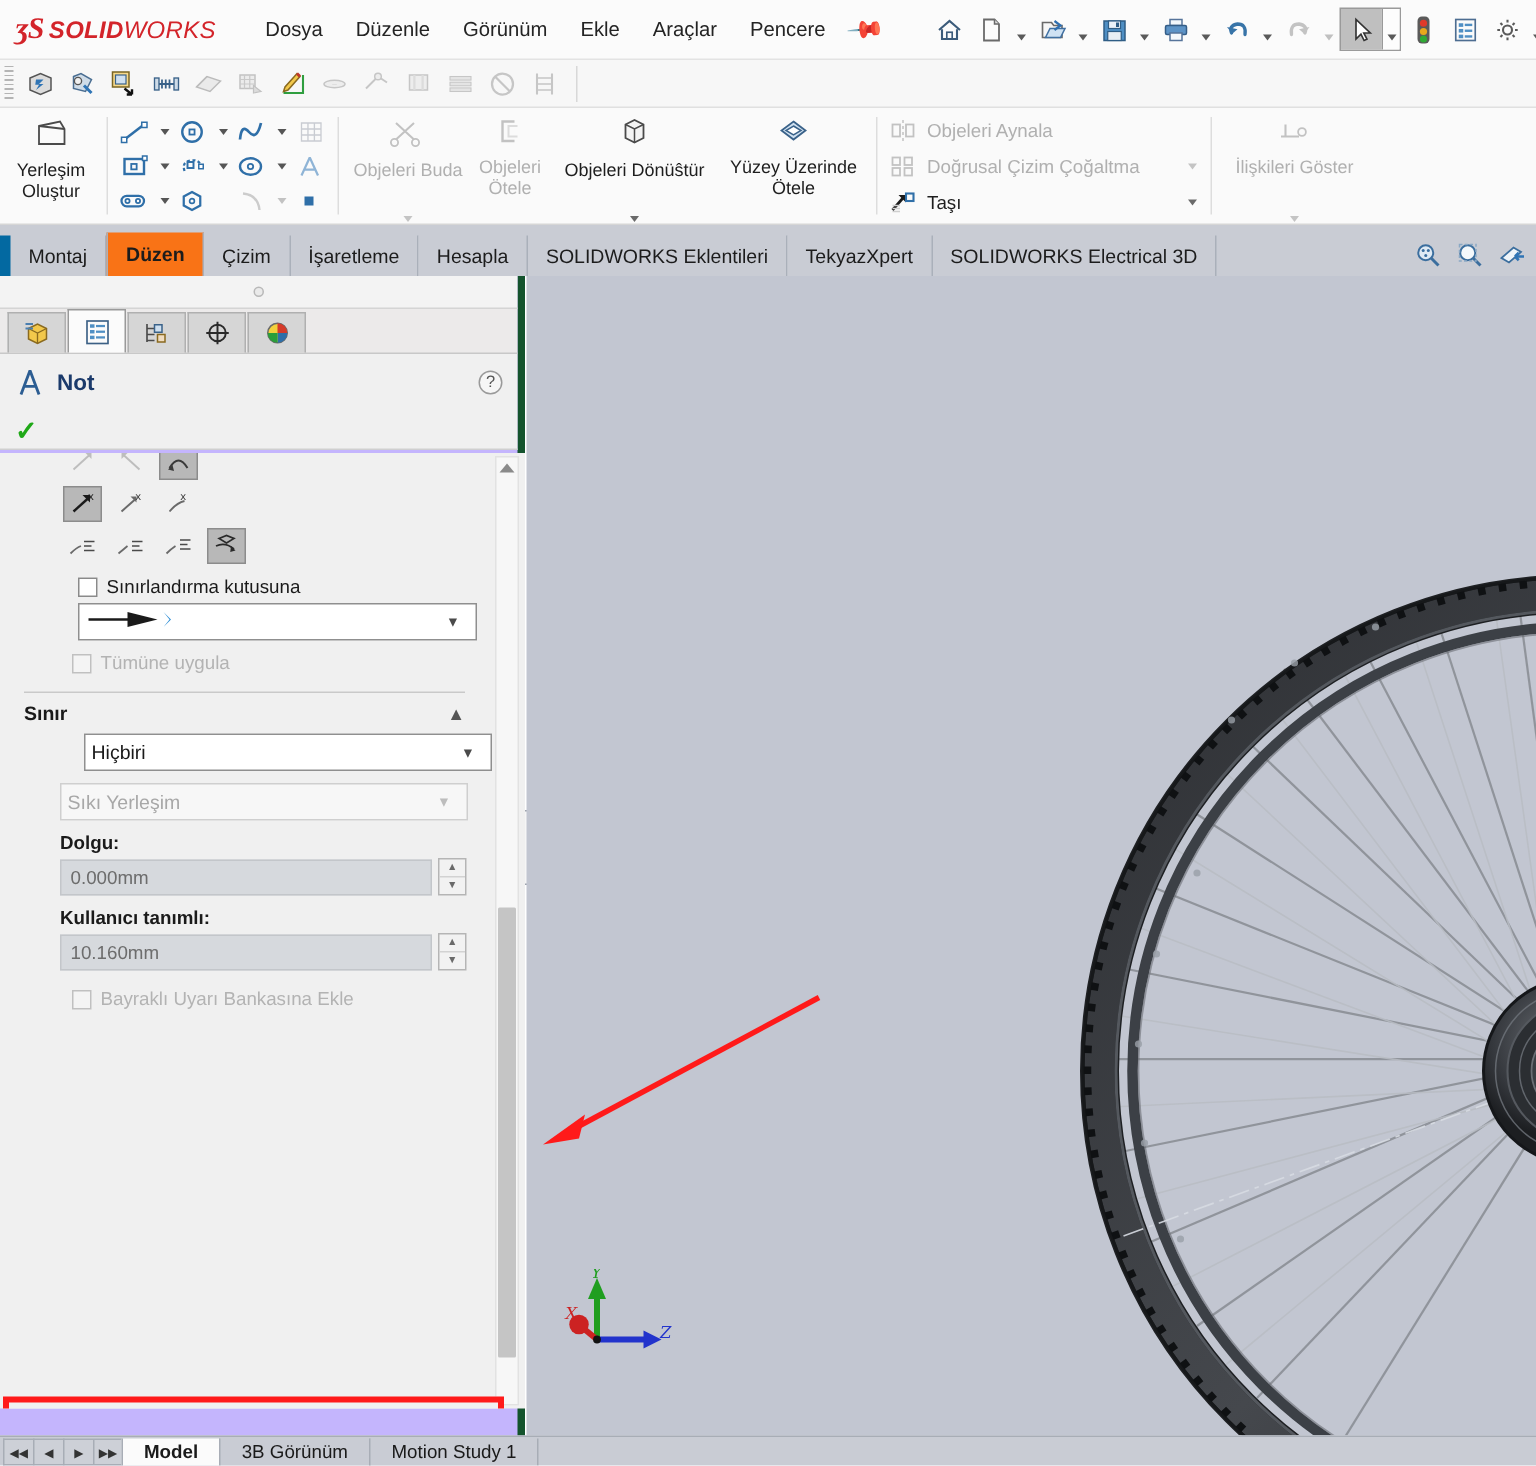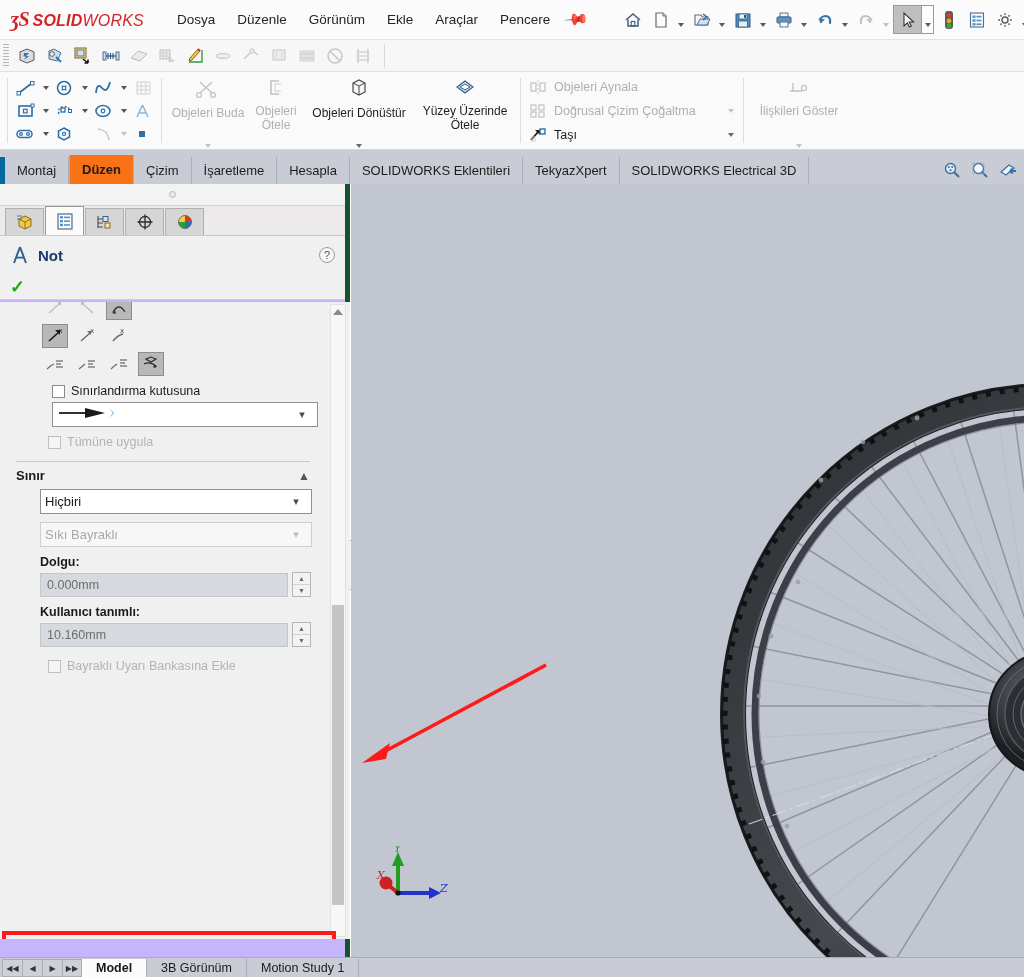--- a/index.html
+++ b/index.html
@@ -149,21 +149,21 @@
   
   .tabbar {
     position: absolute; left: 0; top: 150px; width: 1024px; height: 34px;
     background: #c9ccd4; display: flex; align-items: flex-end;
   }
   .tab {
     height: 27px; padding: 0 12px; display: flex; align-items: center;
     font-size: 13px; color: #1c1c1c; background: #c9ccd4;
     border-right: 1px solid #aab0ba; cursor: default; white-space: nowrap;
   }
-  .tab:first-child { border-left: 5px solid #0369a1; }
+  .tab:first-child { border-left: 7px solid #0369a1; }
   .tab.active {
     background: #f97316; font-weight: bold; height: 29px;
     border-left: 1px solid #aab0ba;
   }
   .tabbar-right {
     margin-left: auto; display: flex; align-items: center; gap: 4px;
     padding-right: 4px; padding-bottom: 3px;
   }
   .tabbar-right .ticon2 {
     width: 24px; height: 22px; display: flex; align-items: center;
@@ -570,20 +570,28 @@
           <path d="M6 4 V18 M16 4 V18" stroke="#c6c6c6" stroke-width="1.4"></path>
           <path d="M6 7 H16 M6 11 H16 M6 15 H16" stroke="#c6c6c6" stroke-width="1.1"></path>
         </svg>
     </div>
     <div class="toolrow2-sep"></div>
   </div>
 
   <div class="ribbon">
 
     <div class="rgroup">
+      <div class="rbig">
+        <svg width="28" height="26" viewBox="0 0 28 26">
+            <path d="M6 7 L20 4 L23 9 L23 19 L6 19 Z" fill="none" stroke="#4a4a4a" stroke-width="1.2"></path>
+            <path d="M6 7 L23 9" fill="none" stroke="#4a4a4a" stroke-width="1.2"></path>
+          </svg>
+        <div class="lbl">Yerleşim
+Oluştur</div>
+      </div>
     </div>
 
     <div class="rsep"></div>
 
     <div class="sk-grid">
       <div class="sk-cell">
           <div class="sk-btn">
         <svg width="22" height="18" viewBox="0 0 22 18">
               <path d="M4 14 L17 4" stroke="#2f6fa8" stroke-width="1.7"></path>
               <rect x="2" y="12.5" width="3.5" height="3.5" fill="#fff" stroke="#2f6fa8" stroke-width="1"></rect>
@@ -988,27 +996,27 @@
           <span class="chk-label dim">Tümüne uygula</span>
         </div>
 
         <div class="sec-divider"></div>
 
         <div class="sec-header">
           <span class="sec-title">Sınır</span>
           <span class="sec-chev">▲</span>
         </div>
 
-        <div class="combo" style="margin-left:32px; width:272px">
+        <div class="combo" style="margin-left:48px; width:272px">
           <span class="ctext">Hiçbiri</span>
           <span class="cchev">▾</span>
         </div>
 
         <div class="combo dim" style="margin-left:32px; width:272px; margin-top:8px">
-          <span class="ctext">Sıkı Bayraklı</span>
+          <span class="ctext">Sıkı Yerleşim</span>
           <span class="cchev">▾</span>
         </div>
 
         <div class="field-label" style="margin-left:32px">Dolgu:</div>
         <div class="spin-row" style="margin-left:32px">
           <div class="spin-input">0.000mm</div>
           <div class="spin-btns">
             <div class="spin-b">▲</div>
             <div class="spin-b">▼</div>
           </div>

